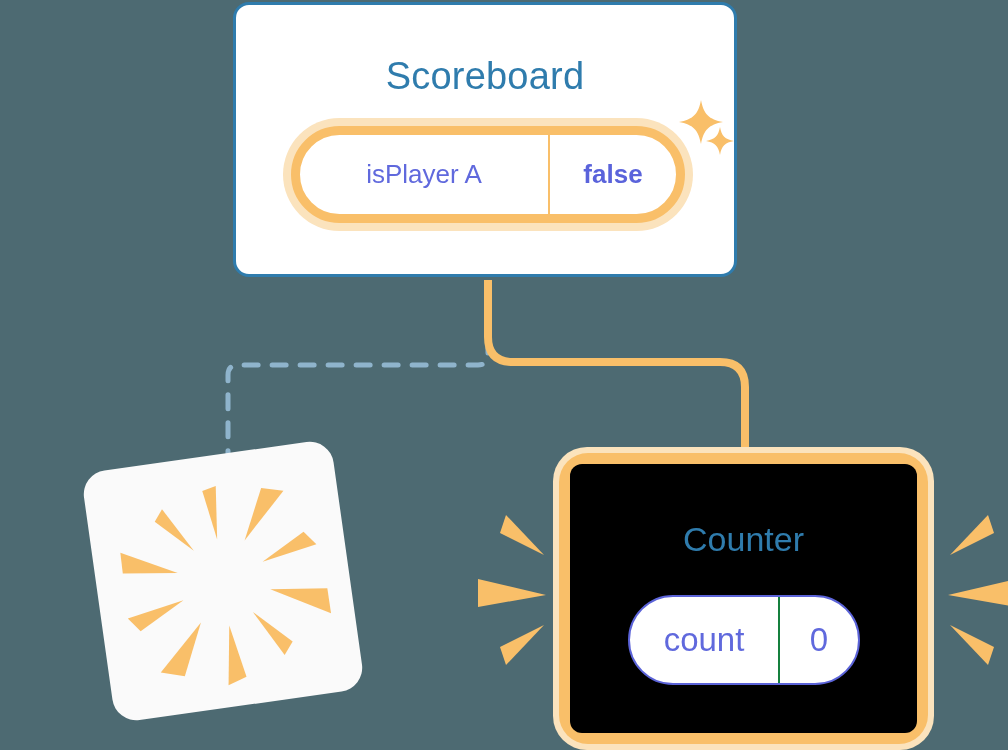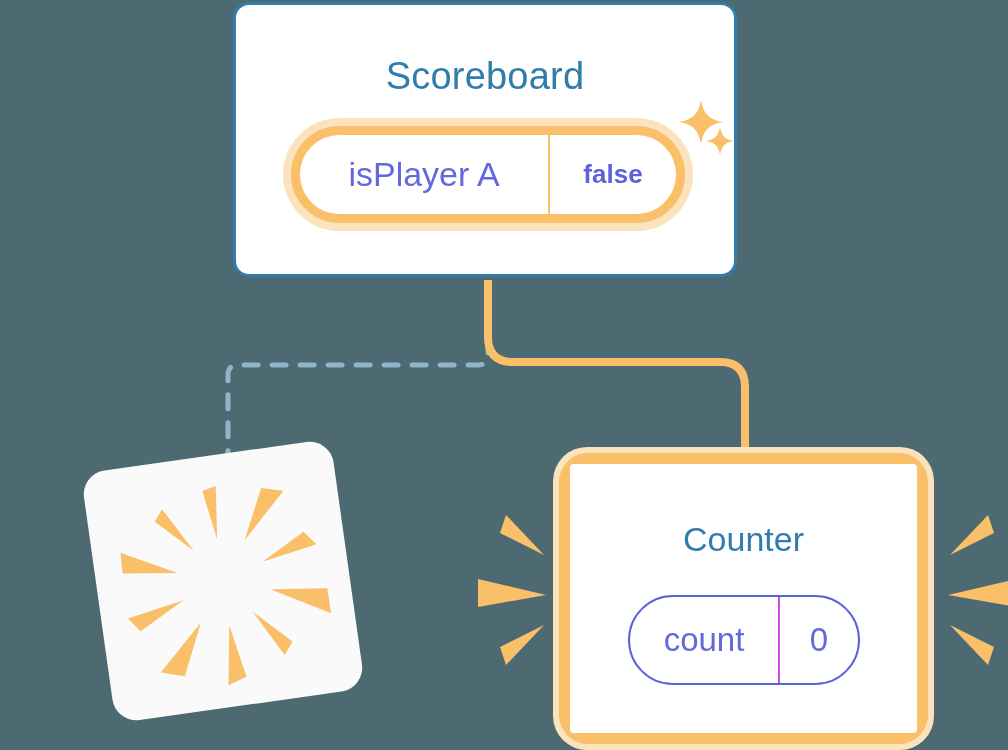--- a/index.html
+++ b/index.html
@@ -75,21 +75,21 @@
     display: flex;
     align-items: stretch;
   }
   .pill-glow .pill-key {
     flex: 0 0 248px;
     display: flex;
     align-items: center;
     justify-content: center;
     border-right: 2px solid #f9bf69;
     color: #6069dd;
-    font-size: 34px;
+    font-size: 26px;
     font-weight: 400;
   }
   .pill-glow .pill-val {
     flex: 1 1 auto;
     display: flex;
     align-items: center;
     justify-content: center;
     color: #5a63db;
     font-size: 26px;
     font-weight: 700;
@@ -117,22 +117,22 @@
     left: 6px; top: 6px;
     width: 369px; height: 291px;
     border-radius: 29px;
     background: #f9bf69;
     box-sizing: border-box;
   }
   .card-counter-inner {
     position: absolute;
     left: 11px; top: 11px;
     width: 347px; height: 269px;
-    border-radius: 4px;
-    background: #ffffff;
+    border-radius: 12px;
+    background: #000000;
     box-sizing: border-box;
   }
   .counter-title {
     text-align: center;
     color: #2f7cad;
     font-size: 34px;
     font-weight: 400;
     line-height: 1;
     margin-top: 58px;
   }
@@ -147,21 +147,21 @@
     box-sizing: border-box;
     display: flex;
     align-items: stretch;
     background: #ffffff;
   }
   .pill-plain .pill-key {
     flex: 0 0 148px;
     display: flex;
     align-items: center;
     justify-content: center;
-    border-right: 2px solid #d946ef;
+    border-right: 2px solid #15803d;
     color: #6069dd;
     font-size: 33px;
   }
   .pill-plain .pill-val {
     flex: 1 1 auto;
     display: flex;
     align-items: center;
     justify-content: center;
     color: #6069dd;
     font-size: 33px;

